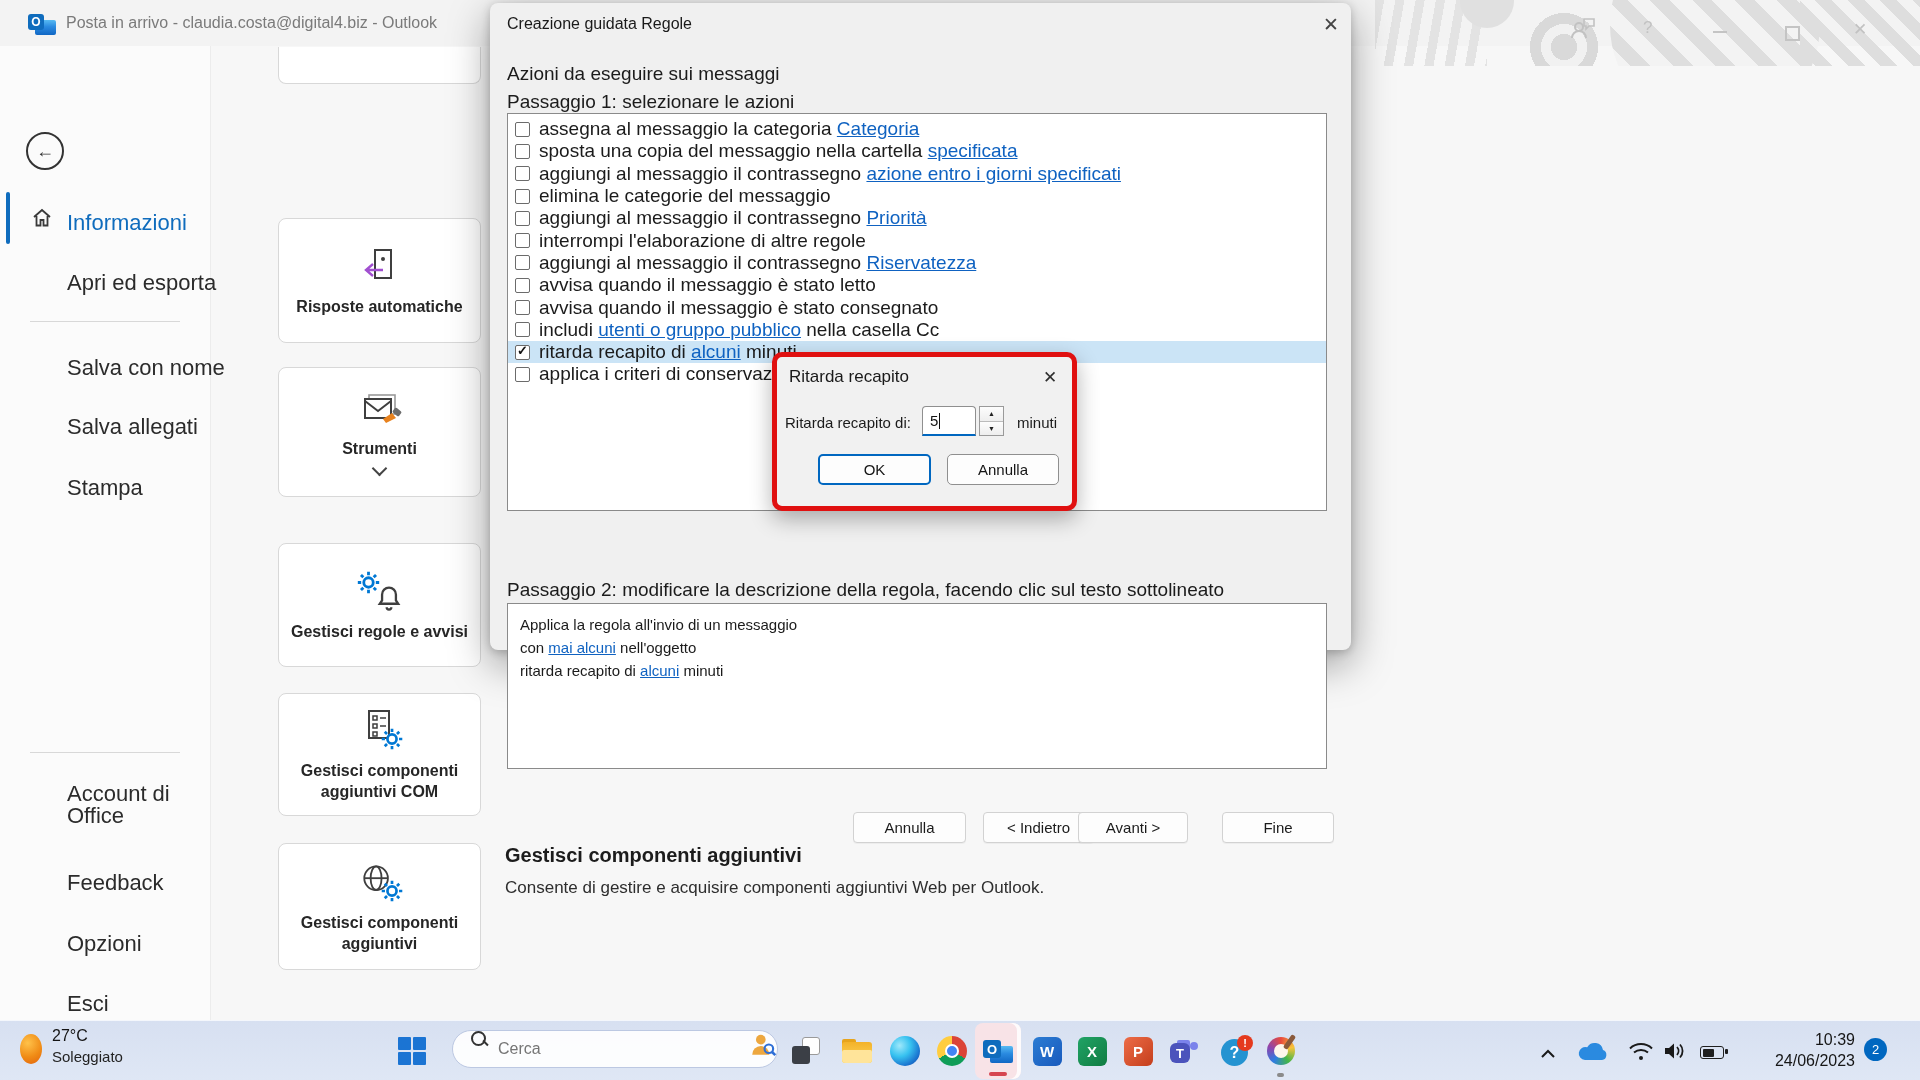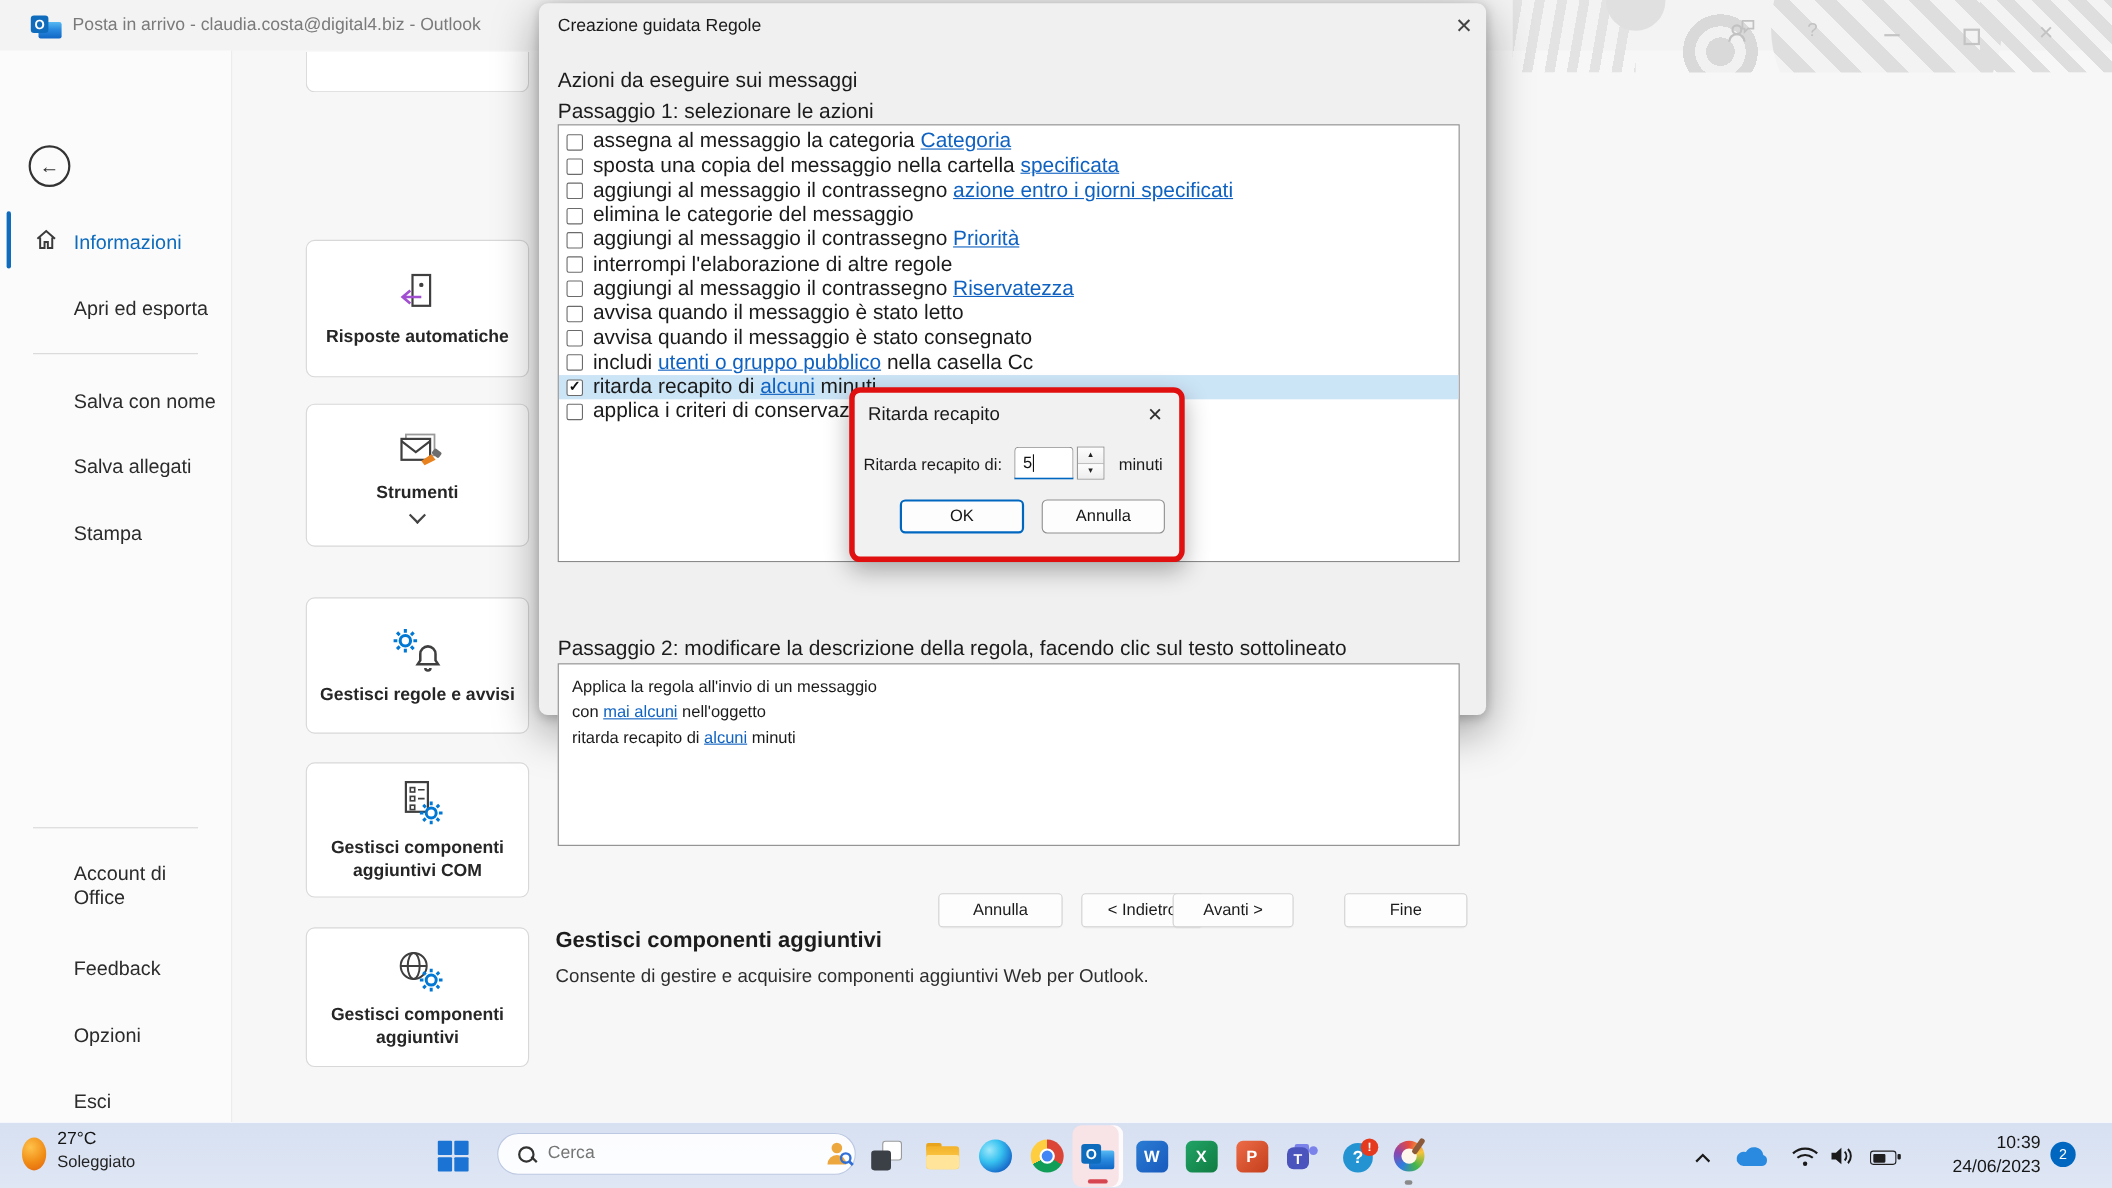--- a/index.html
+++ b/index.html
@@ -13,21 +13,21 @@
   
   .olk{position:relative}
   .olk .env{position:absolute;border-radius:2px;background:linear-gradient(180deg,#57baf2 0%,#2a8ae0 45%,#1167c4 100%)}
   .olk .osq{position:absolute;border-radius:3px;background:#0f6cbd;color:#fff;font-weight:bold;
     display:flex;align-items:center;justify-content:center}
   
   #deco{position:absolute;right:0;top:0;width:545px;height:66px;overflow:hidden}
   .winctl{color:#c2c2c2}
   
   #sidebar{position:absolute;left:0;top:46px;width:210px;height:974px;background:#fbfbfb;border-right:1px solid #ececec}
-  .navitem{position:absolute;left:67px;font-size:18px;color:#2b2b2b;cursor:default;white-space:nowrap}
+  .navitem{position:absolute;left:67px;font-size:22px;color:#2b2b2b;cursor:default;white-space:nowrap}
   .navitem.active{color:#0f6cbd}
   .navdiv{position:absolute;left:30px;width:150px;height:1px;background:#d8d8d8}
   #backbtn{position:absolute;left:26px;top:86px;width:34px;height:34px;border:2px solid #333;border-radius:50%;
     display:flex;align-items:center;justify-content:center;font-size:18px;color:#333;background:#fbfbfb}
   
   .card{position:absolute;left:278px;width:203px;background:#fff;border:1px solid #d8d8d8;border-radius:8px;
     display:flex;flex-direction:column;align-items:center;justify-content:center;gap:8px;box-sizing:border-box}
   .card .lbl{font-size:16px;font-weight:bold;color:#262626;text-align:center;line-height:21px;padding:0 12px}
   .chev{width:9px;height:9px;border-right:2px solid #444;border-bottom:2px solid #444;transform:rotate(45deg);margin-top:-4px}
   
@@ -79,21 +79,21 @@
   #taskbar{position:absolute;left:0;top:1020px;width:1920px;height:60px;
     background:linear-gradient(180deg,#d7e0f1,#dfe7f5);border-top:1px solid rgba(255,255,255,.65);z-index:30}
   #sun{position:absolute;left:20px;top:13px;width:22px;height:30px;border-radius:50%;
     background:radial-gradient(circle at 35% 30%,#ffc24a,#f08c16 55%,#e2620c)}
   #temp{position:absolute;left:52px;top:6px;font-size:16px;color:#141414}
   #cond{position:absolute;left:52px;top:27px;font-size:15px;color:#232323}
   #start{position:absolute;left:398px;top:16px;width:28px;height:28px;display:grid;
     grid-template-columns:13px 13px;grid-template-rows:13px 13px;gap:2px}
   #start div{background:#1b74d3;border-radius:1px}
   #searchpill{position:absolute;left:452px;top:9px;width:326px;height:38px;border-radius:19px;
-    background:rgba(255,255,255,.9);border:1px solid #bcc8e2;box-sizing:border-box;display:flex;align-items:center}
+    background:rgba(255,255,255,.9);border:1px solid #bcc8e2;box-sizing:border-box;display:flex;}
   #searchpill input{border:none;outline:none;background:transparent;font-size:16px;color:#3d3d3d;
     font-family:"Liberation Sans",sans-serif;width:210px}
   .mag{width:11px;height:11px;border:2px solid #333;border-radius:50%;position:relative;margin:0 10px 0 18px}
   .mag::after{content:"";position:absolute;left:9px;top:9px;width:7px;height:2px;background:#333;transform:rotate(45deg)}
   .app{position:absolute;top:14px;width:32px;height:32px;display:flex;align-items:center;justify-content:center}
   .sq{width:29px;height:29px;border-radius:6px;color:#fff;font-size:15px;font-weight:bold;
     display:flex;align-items:center;justify-content:center}
   #olkpill{position:absolute;left:975px;top:2px;width:46px;height:56px;border-radius:8px;background:#f8e3e7;
     box-shadow:inset -4px 0 0 rgba(255,255,255,.85)}
   #olkpill::after{content:"";position:absolute;left:50%;bottom:3px;transform:translateX(-50%);
@@ -306,21 +306,21 @@
 
     <div class="wizlabel" style="top:576px">Passaggio 2: modificare la descrizione della regola, facendo clic sul testo sottolineato</div>
     <div id="descbox">
       <div><span>Applica la regola all'invio di un messaggio</span></div>
       <div><span>con </span><a class="lnk">mai alcuni</a><span> nell'oggetto</span></div>
       <div><span>ritarda recapito di </span><a class="lnk">alcuni</a><span> minuti</span></div>
     </div>
 
     <div class="wizbtn" style="left:363px;width:113px">Annulla</div>
     <div class="wizbtn" style="left:493px;width:111px">&lt; Indietro</div>
-    <div class="wizbtn" style="left:576px;width:110px">Avanti &gt;</div>
+    <div class="wizbtn" style="left:588px;width:110px">Avanti &gt;</div>
     <div class="wizbtn" style="left:732px;width:112px">Fine</div>
 
     <div id="delaydlg">
       <div id="delaytitle">Ritarda recapito</div>
       <div id="delayclose">✕</div>
       <div id="delaylabel">Ritarda recapito di:</div>
       <div id="delayinput">
           <span>5</span>
           <span class="caret"></span>
         </div>

